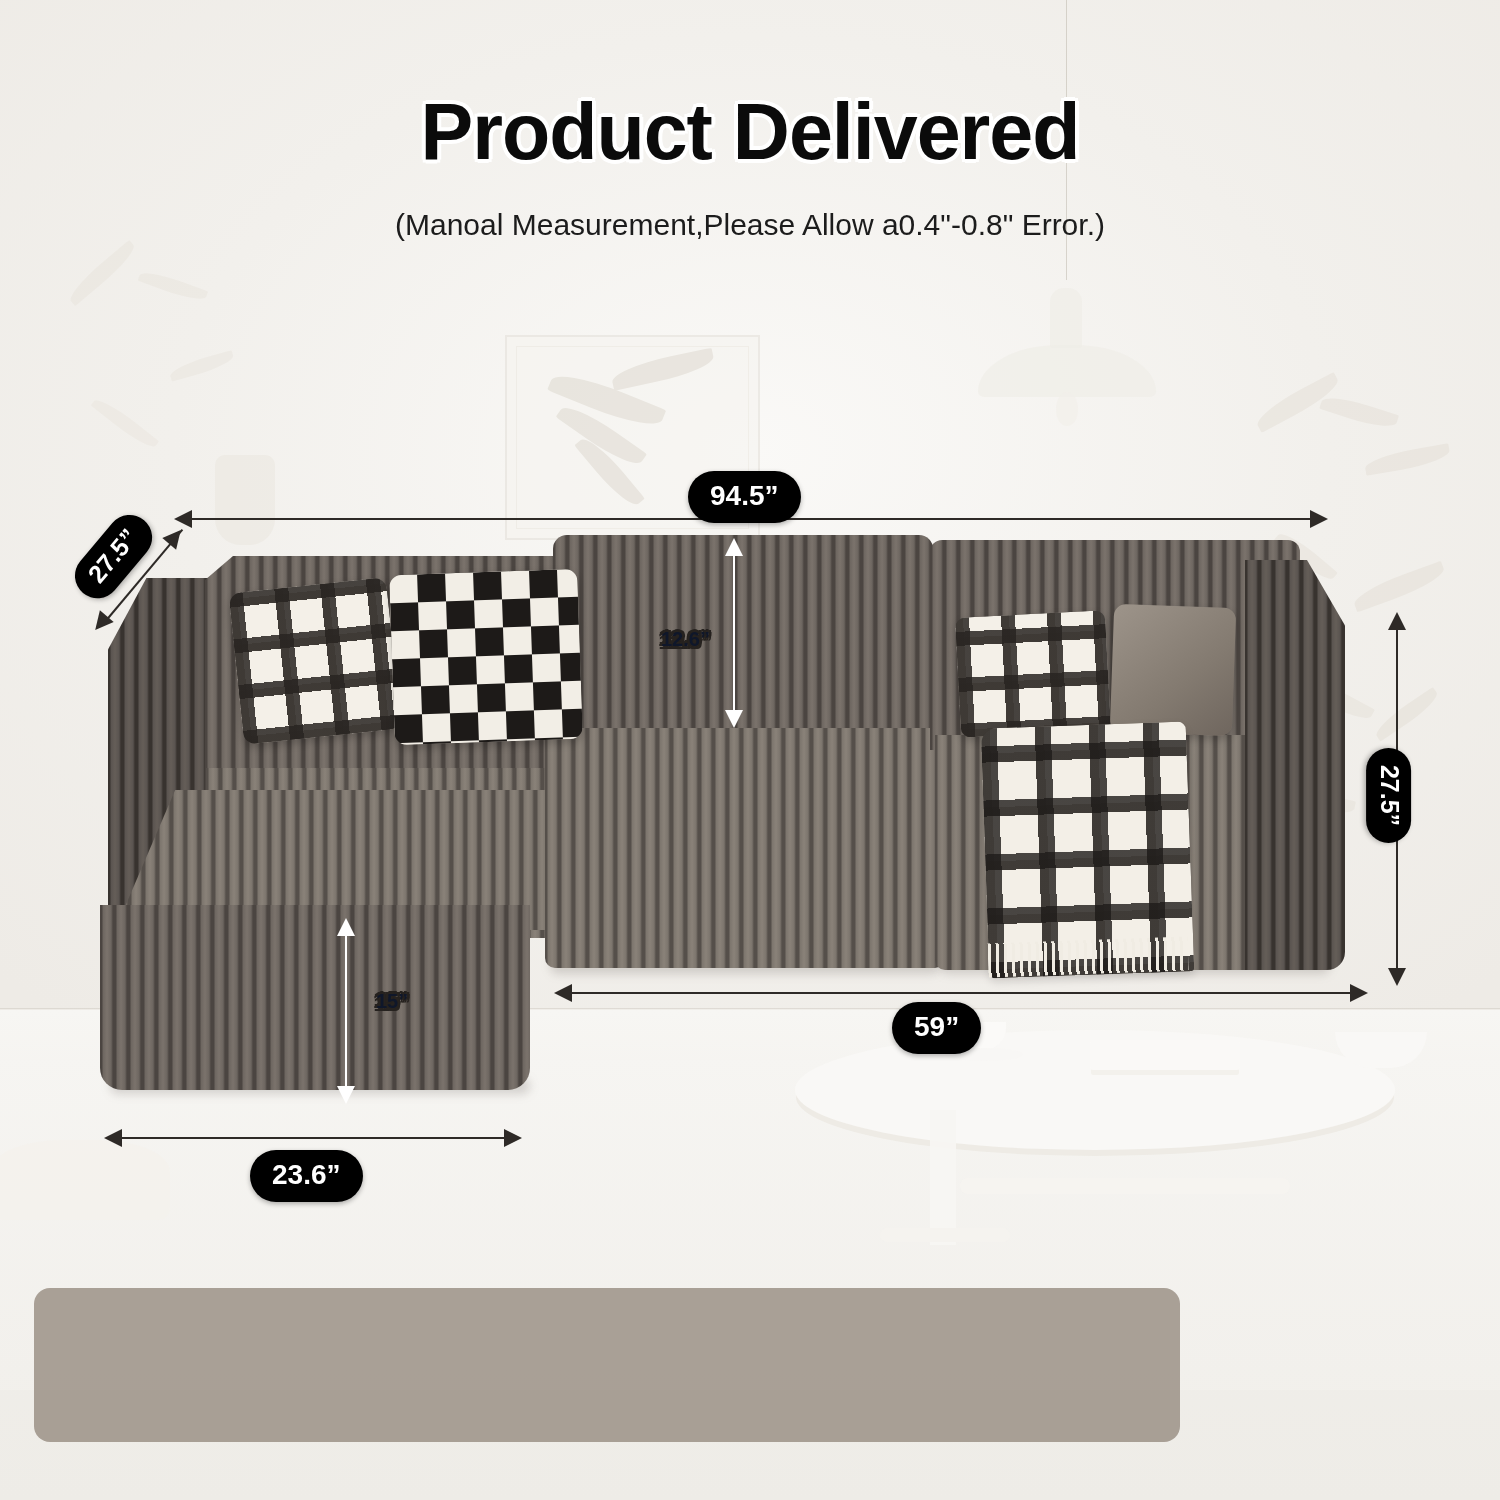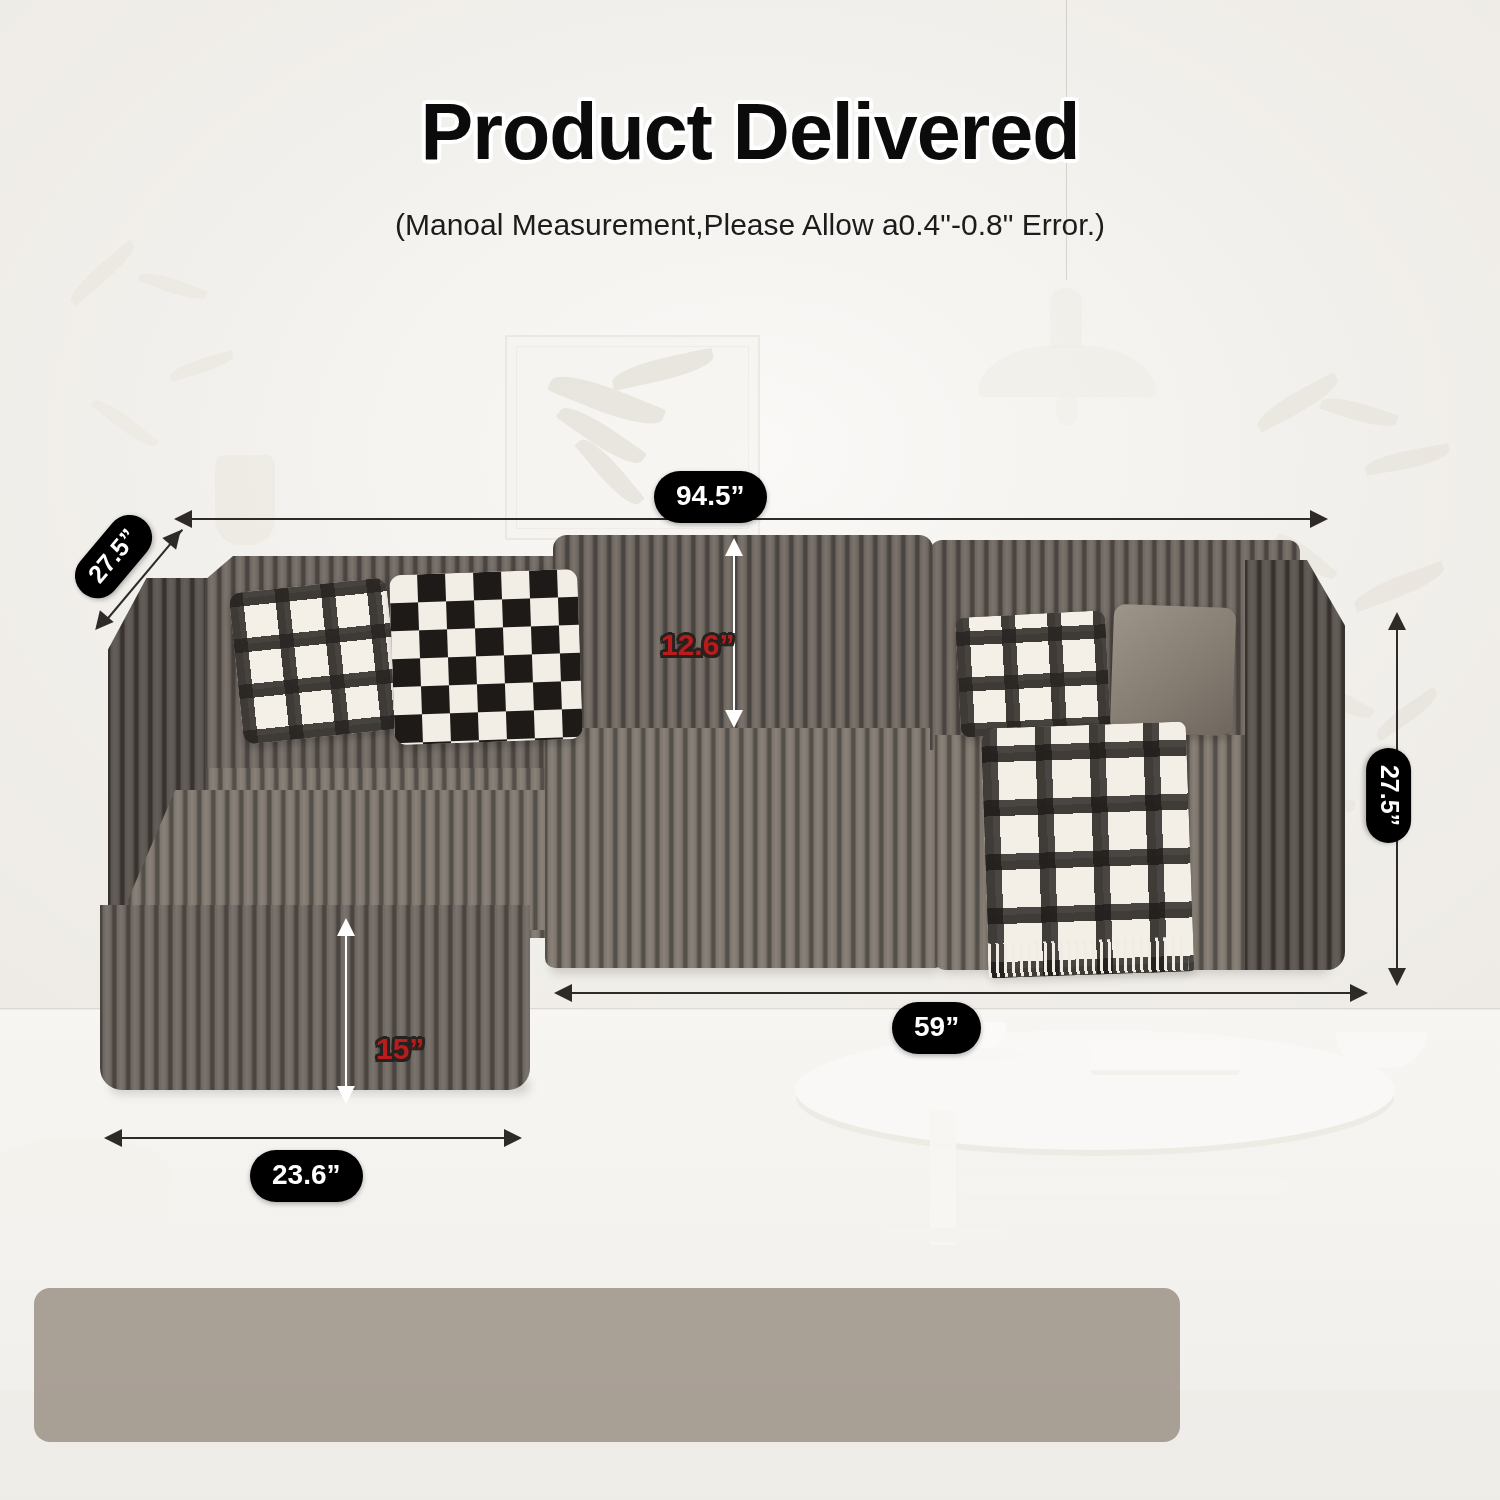--- a/index.html
+++ b/index.html
@@ -261,21 +261,21 @@
     position:absolute;
     background:#000; color:#fff;
     font-size:28px; font-weight:bold;
     padding:9px 22px 11px;
     border-radius:30px;
     white-space:nowrap;
     box-shadow:0 2px 5px rgba(0,0,0,.3);
   }
   .outline-label {
     position:absolute;
-    color:#b91c1c; font-size:30px; font-weight:bold; white-space:nowrap;
+    color:#0f172a; font-size:20px; font-weight:bold; white-space:nowrap;
     text-shadow:
       -2.5px -2.5px 0 #26221f, 2.5px -2.5px 0 #26221f,
       -2.5px 2.5px 0 #26221f, 2.5px 2.5px 0 #26221f,
       0 3px 0 #26221f, 0 -3px 0 #26221f, 3px 0 0 #26221f, -3px 0 0 #26221f;
   }
 
   
   #tip-banner {
     position:absolute; left:34px; top:1288px; width:1146px; height:154px;
     background:rgba(152,142,131,.82);
@@ -368,41 +368,41 @@
   <div class="pillow plaid" style="left:958px;top:614px;width:150px;height:120px;border-radius:10px;transform:rotate(-3deg);box-shadow:0 4px 9px rgba(0,0,0,.2);"></div>
   <div class="pillow solid-tan" style="left:1112px;top:606px;width:122px;height:128px;border-radius:12px;transform:rotate(2deg);box-shadow:0 4px 9px rgba(0,0,0,.2);"></div>
 
   <div id="throw"></div>
   <div id="throw-fringe"></div>
 </div>
 
 <div class="dim-line" style="left:190px;top:518px;width:1120px;"></div>
 <div class="arrow a-left" style="left:174px;top:510px;"></div>
 <div class="arrow a-right" style="left:1310px;top:510px;"></div>
-<div class="pill" style="left:654px;top:471px;">94.5”</div>
+<div class="pill" style="left:688px;top:471px;">94.5”</div>
 
 <div class="dim-line" style="left:104px;top:622px;width:122px;transform:rotate(-50deg);transform-origin:0 50%;"></div>
 <div class="arrow a-left" style="left:92px;top:614px;transform:rotate(-50deg);"></div>
 <div class="arrow a-right" style="left:166px;top:528px;transform:rotate(-50deg);"></div>
 <div class="pill" style="left:66px;top:534px;transform:rotate(-50deg);font-size:25px;padding:7px 17px 9px;">27.5”</div>
 
 <div class="dim-v dark" style="left:1396px;top:630px;height:340px;"></div>
 <div class="arrow a-up-d" style="left:1388px;top:612px;"></div>
 <div class="arrow a-down-d" style="left:1388px;top:968px;"></div>
 <div class="pill" style="left:1341px;top:773px;transform:rotate(90deg);font-size:25px;padding:7px 17px 9px;">27.5”</div>
 
 <div class="dim-v" style="left:733px;top:556px;height:156px;"></div>
 <div class="arrow a-up" style="left:725px;top:538px;"></div>
 <div class="arrow a-down" style="left:725px;top:710px;"></div>
 <div class="outline-label" style="left:661px;top:628px;">12.6”</div>
 
 <div class="dim-v" style="left:345px;top:936px;height:152px;"></div>
 <div class="arrow a-up" style="left:337px;top:918px;"></div>
 <div class="arrow a-down" style="left:337px;top:1086px;"></div>
-<div class="outline-label" style="left:376px;top:990px;margin-top:42px;">15”</div>
+<div class="outline-label" style="left:376px;top:990px;">15”</div>
 
 <div class="dim-line" style="left:570px;top:992px;width:780px;"></div>
 <div class="arrow a-left" style="left:554px;top:984px;"></div>
 <div class="arrow a-right" style="left:1350px;top:984px;"></div>
 <div class="pill" style="left:892px;top:1002px;">59”</div>
 
 <div class="dim-line" style="left:120px;top:1137px;width:384px;"></div>
 <div class="arrow a-left" style="left:104px;top:1129px;"></div>
 <div class="arrow a-right" style="left:504px;top:1129px;"></div>
 <div class="pill" style="left:250px;top:1150px;">23.6”</div>

